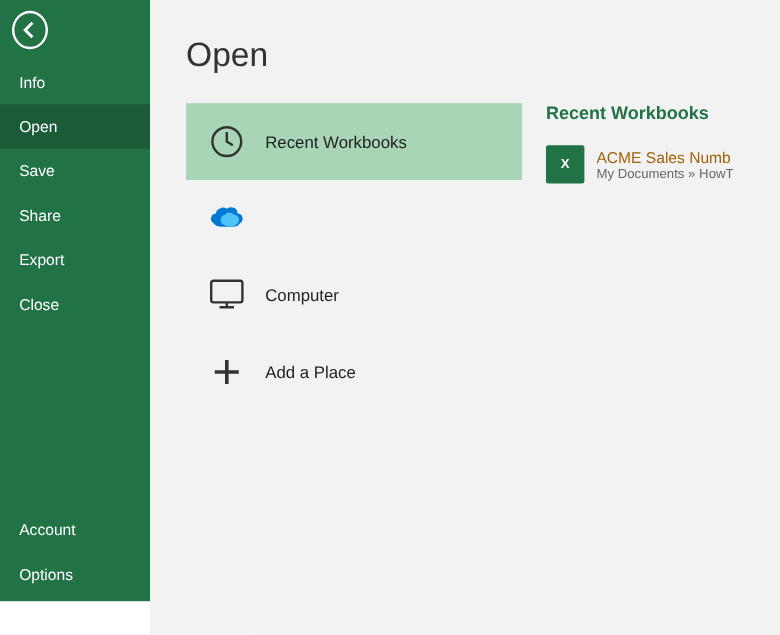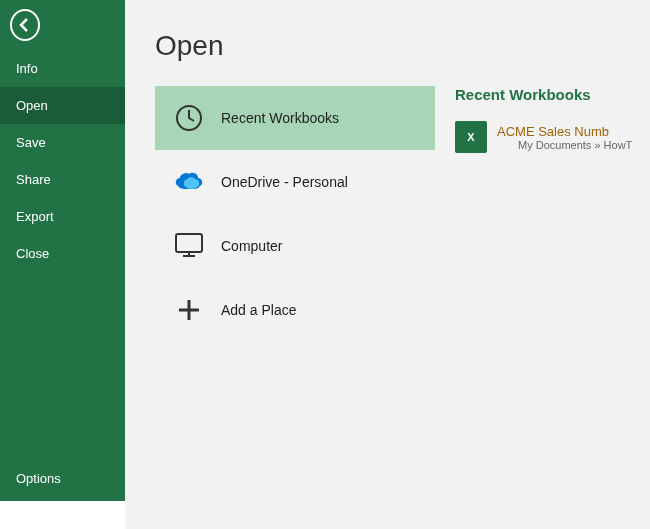--- a/index.html
+++ b/index.html
@@ -182,21 +182,20 @@
       overflow: hidden;
       text-overflow: ellipsis;
     }
 
     .recent-file-path {
       font-size: 11px;
       color: #666;
       white-space: nowrap;
       overflow: hidden;
       text-overflow: ellipsis;
-      margin-left: 21px;
     }
 
     
     svg {
       fill: none;
       stroke: currentColor;
     }
   </style>
 </head>
 <body>
@@ -212,20 +211,21 @@
 
   <div class="sidebar-nav">
     <div class="sidebar-item">Info</div>
     <div class="sidebar-item active">Open</div>
     <div class="sidebar-item">Save</div>
     <div class="sidebar-item">Share</div>
     <div class="sidebar-item">Export</div>
     <div class="sidebar-item">Close</div>
     <div class="sidebar-spacer"></div>
     <div class="sidebar-bottom">
+      <div class="sidebar-item">Account</div>
       <div class="sidebar-item">Options</div>
     </div>
   </div>
 </div>
 
 <div class="main-content">
   <div class="page-title">Open</div>
 
   <div class="open-layout">
     <div class="location-list">
@@ -240,21 +240,20 @@
         <span class="location-label">Recent Workbooks</span>
       </div>
 
       <div class="location-item">
         <div class="location-icon">
           <svg width="34" height="22" viewBox="0 0 34 22" fill="none">
             <path d="M13 18 Q8 18 6 15 Q3 13 4 10 Q5 7 8 7 Q8 4 11 3 Q14 1 17 3 Q19 1 22 2 Q26 3 26 7 Q29 7 30 10 Q31 13 28 15 Q26 18 22 18 Z" fill="#0078d4" stroke="none"></path>
             <path d="M20 18 Q16 18 14 16 Q11 14 12 11 Q13 8 16 8 Q16 6 19 6 Q22 6 23 8 Q26 8 27 11 Q28 14 25 16 Q23 18 20 18 Z" fill="#4fc3f7" stroke="none"></path>
           </svg>
         </div>
-        <span class="location-label">OneDrive - Personal</span>
       </div>
 
       <div class="location-item">
         <div class="location-icon">
           <svg width="30" height="28" viewBox="0 0 30 28" stroke="#444" stroke-width="2" fill="none">
             <rect x="2" y="2" width="26" height="18" rx="2"></rect>
             <line x1="9" y1="24" x2="21" y2="24"></line>
             <line x1="15" y1="20" x2="15" y2="24"></line>
           </svg>
         </div>

